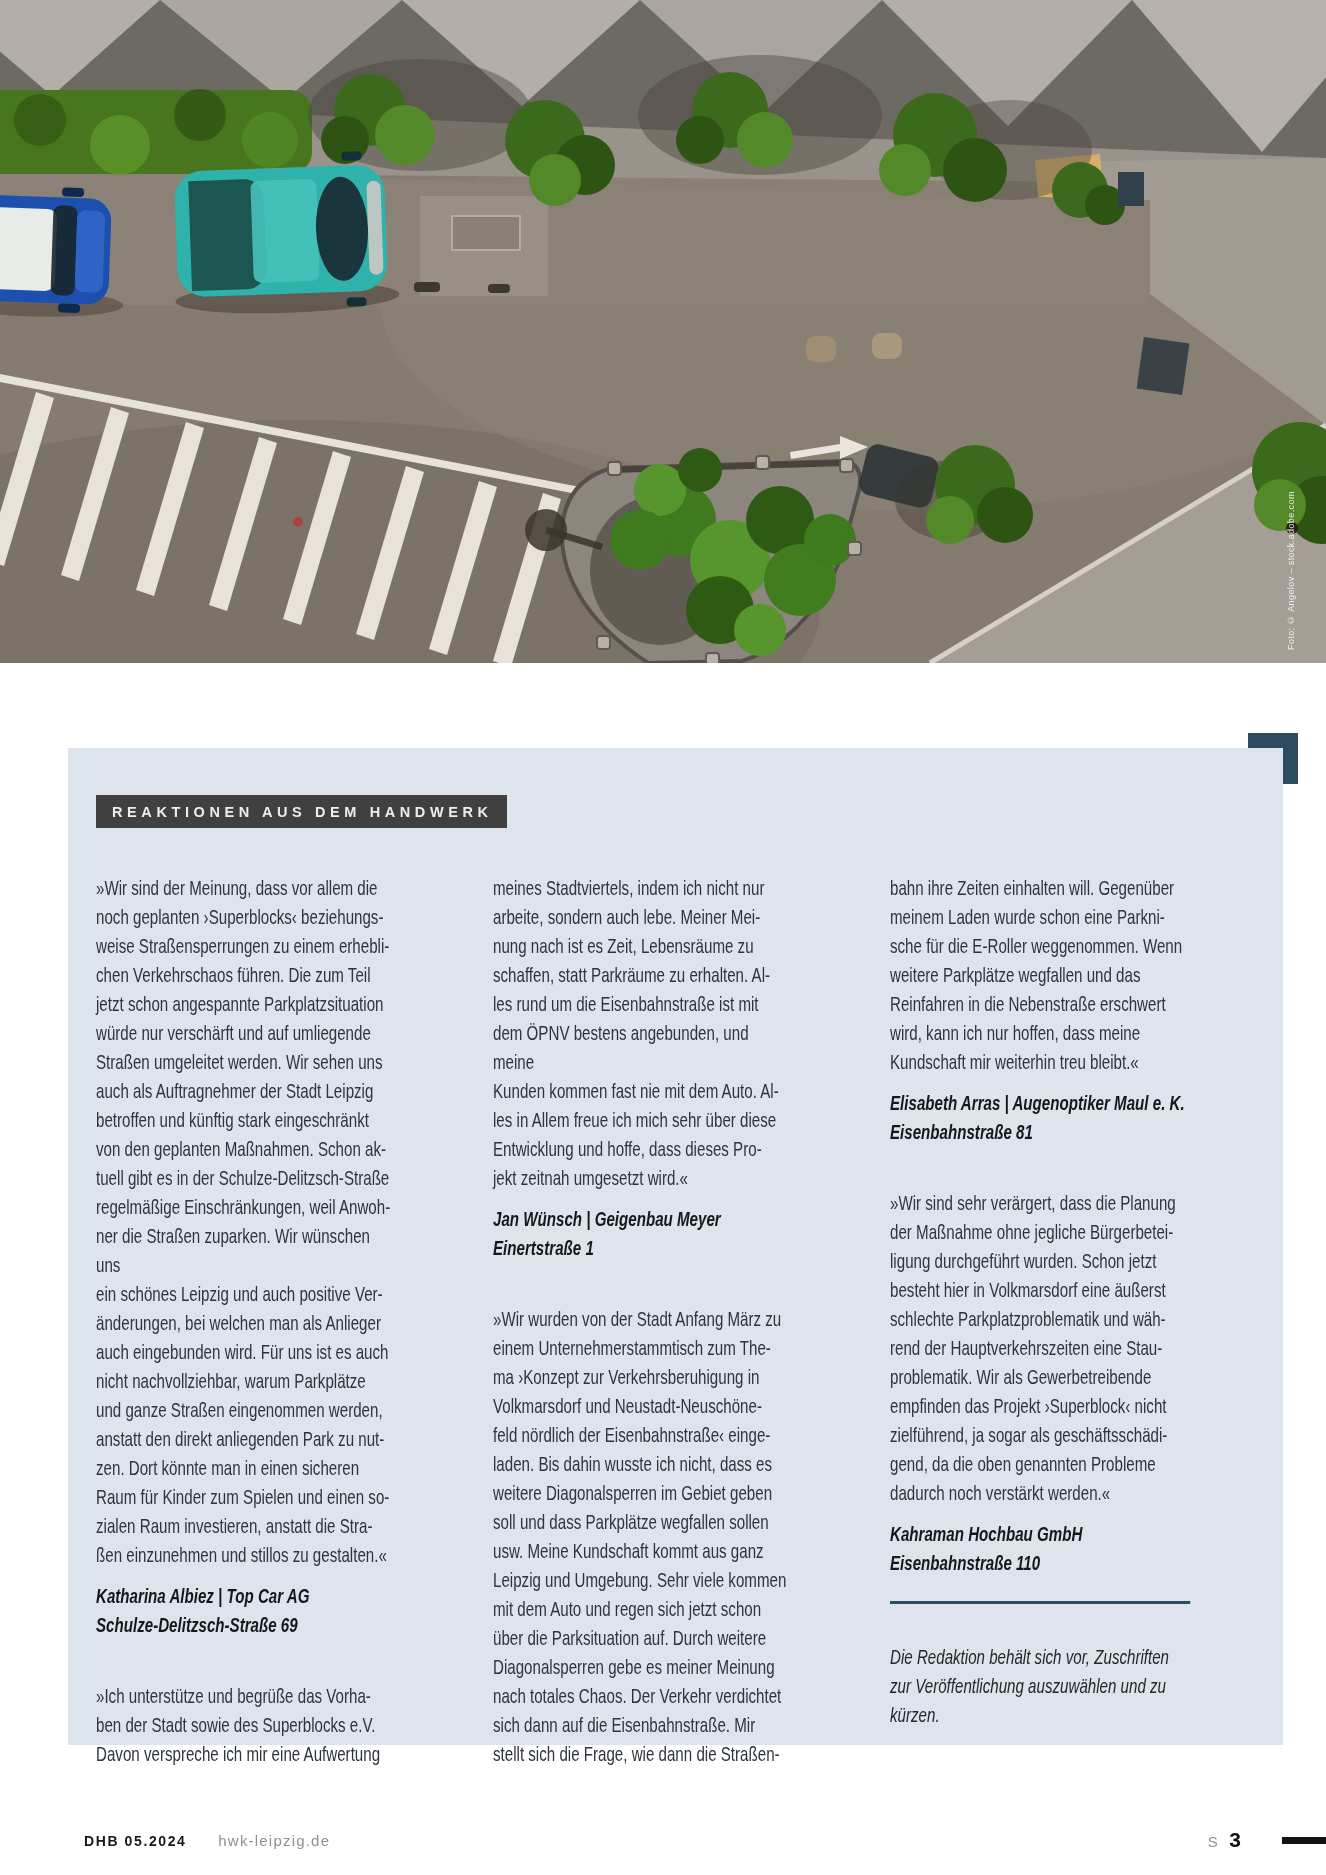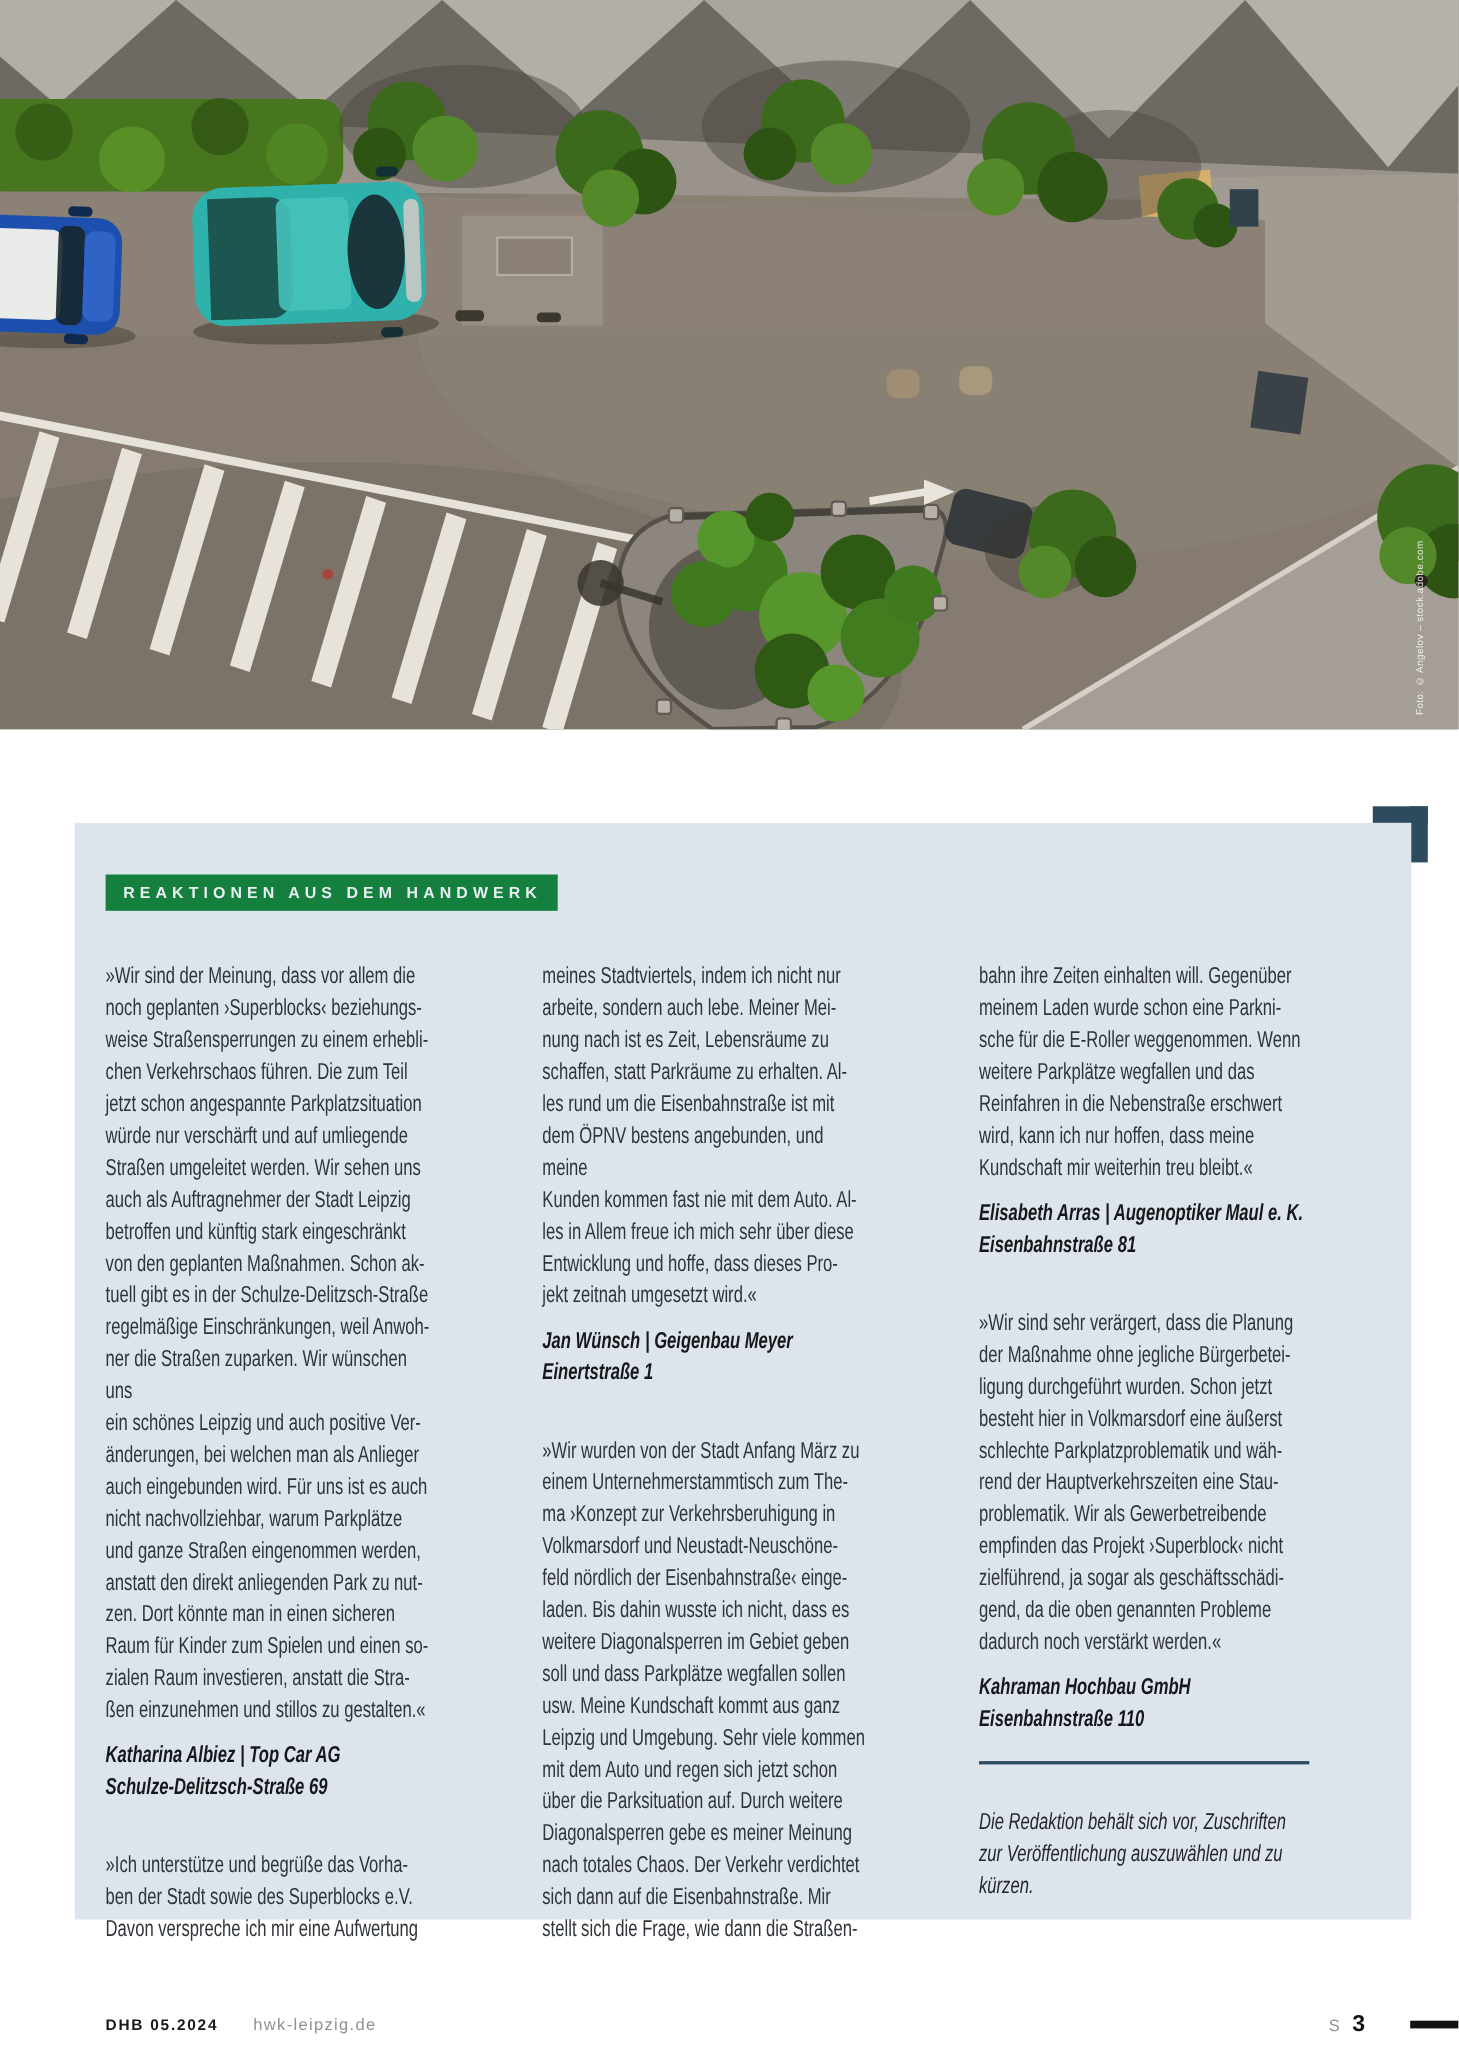--- a/index.html
+++ b/index.html
@@ -13,36 +13,36 @@
           writing-mode:vertical-rl;transform:rotate(180deg);
           font-size:9px;letter-spacing:.4px;color:rgba(255,255,255,.85);white-space:nowrap;}
 
   
   .corner-accent{position:absolute;left:1248px;top:733px;width:50px;height:51px;
                  border-top:16px solid #2d4b5e;border-right:16px solid #2d4b5e;box-sizing:border-box;}
 
   
   .panel{position:absolute;left:68px;top:748px;width:1215px;height:997px;
          background:#dde4ec;box-sizing:border-box;padding:47px 0 0 28px;}
-  .heading-box{display:inline-block;background:#15803d;color:#e9eef2;
+  .heading-box{display:inline-block;background:#404040;color:#e9eef2;
                font-size:14.5px;font-weight:bold;letter-spacing:4.6px;
                padding:9px 14px 8px 16px;white-space:nowrap;}
   .cols{display:flex;gap:97px;margin-top:45px;}
   .col{width:300px;flex:0 0 300px;}
   .col-inner{width:417px;transform:scaleX(.72);transform-origin:0 0;}
   .body{font-size:21px;line-height:29px;white-space:pre-line;color:#2f343a;margin:0 0 12px;}
   .attr{font-size:21px;line-height:29px;font-weight:bold;font-style:italic;
         white-space:pre-line;color:#15181b;margin:0 0 42px;}
   .attr-tight{margin-bottom:24px;}
   .divider{border:0;border-top:3px solid #2d4b5e;margin:0 0 38px;width:100%;}
   .note{font-size:21px;line-height:29px;font-style:italic;white-space:pre-line;
         color:#23272b;margin:0;}
 
   
-  .footer-left{position:absolute;left:96px;top:1832px;font-size:14px;white-space:nowrap;}
+  .footer-left{position:absolute;left:84px;top:1832px;font-size:14px;white-space:nowrap;}
   .issue{font-weight:bold;letter-spacing:1.6px;color:#17181a;}
   .site{margin-left:28px;font-size:15px;letter-spacing:1.2px;color:#8f9092;}
   .page-info{position:absolute;right:84px;top:1828px;white-space:nowrap;}
   .page-prefix{font-size:15px;letter-spacing:1px;color:#8f9092;}
   .page-num{font-size:21px;font-weight:bold;letter-spacing:1px;color:#0e0f10;margin-left:6px;}
   .footer-bar{position:absolute;right:0;top:1837px;width:44px;height:7px;background:#121212;}
 </style>
 </head>
 <body>
 

